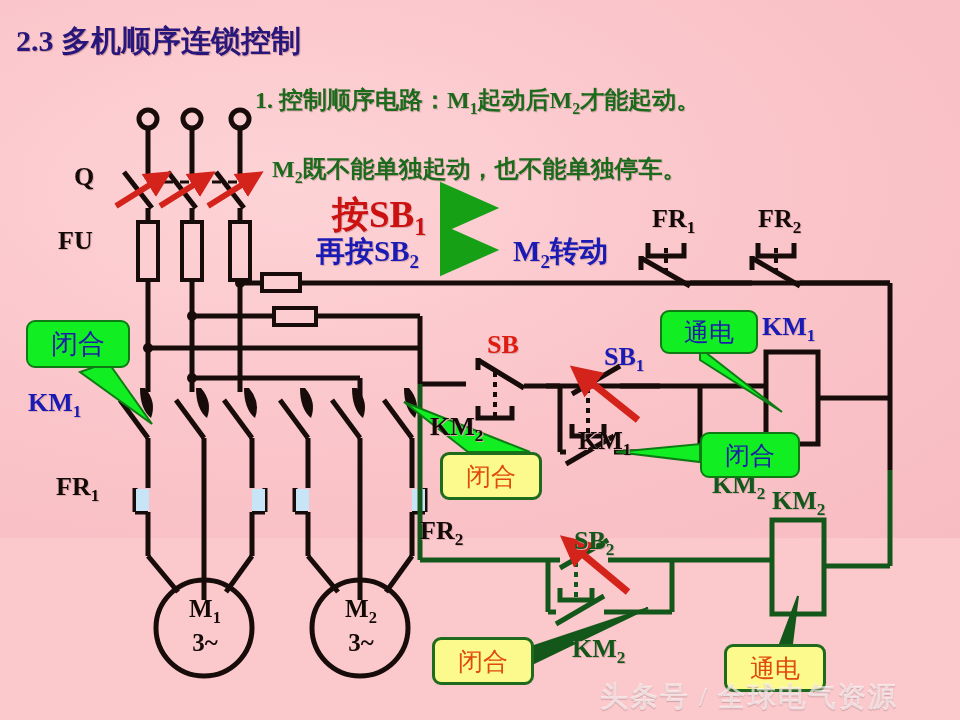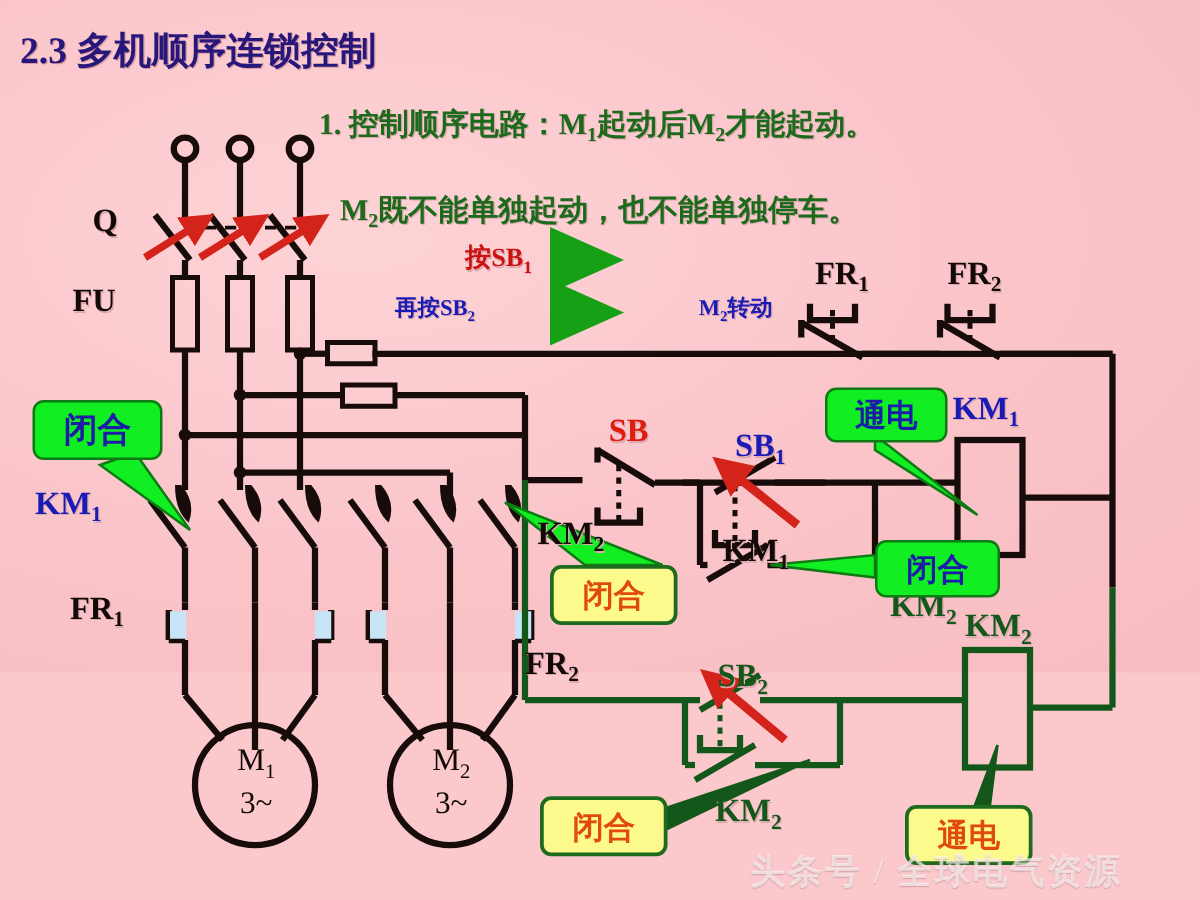--- a/index.html
+++ b/index.html
@@ -5,29 +5,29 @@
   html,body{margin:0;padding:0;}
   body{width:960px;height:720px;overflow:hidden;background:#fbc8cc;
        font-family:"Liberation Serif",serif;}
   #stage{position:relative;width:960px;height:538px;
          background:radial-gradient(ellipse at 30% 35%, #fdd3d6 0%, #fac4c9 55%, #f7bcc2 100%);}
   svg.layer{position:absolute;left:0;top:0;width:960px;height:720px;}
   .txt{position:absolute;white-space:nowrap;line-height:1;}
   .title{left:16px;top:26px;font-size:30px;font-weight:bold;color:#27177a;
          text-shadow:1px 1px 0 #d79aa3;}
   .greenline{color:#1c6b1c;font-weight:bold;font-size:24px;text-shadow:1px 1px 0 #dca7ad;}
-  .redline{color:#cc1111;font-weight:bold;font-size:21px;text-shadow:1px 1px 0 #dca7ad;margin-left:40px;}
-  .blueline{color:#1a1ab5;font-weight:bold;font-size:18px;text-shadow:1px 1px 0 #dca7ad;}
+  .redline{color:#cc1111;font-weight:bold;font-size:37px;text-shadow:1px 1px 0 #dca7ad;}
+  .blueline{color:#1a1ab5;font-weight:bold;font-size:29px;text-shadow:1px 1px 0 #dca7ad;}
   .lbl{font-weight:bold;font-size:26px;color:#130a08;text-shadow:1px 1px 0 #dba7ad;}
   .lblblue{font-weight:bold;font-size:26px;color:#1a1ab5;text-shadow:1px 1px 0 #dba7ad;}
   .lblred{font-weight:bold;font-size:26px;color:#e01b10;text-shadow:1px 1px 0 #dba7ad;}
   .lblgreen{font-weight:bold;font-size:26px;color:#14571a;text-shadow:1px 1px 0 #dba7ad;}
   .sub{font-size:0.66em;vertical-align:sub;}
-  .motorlbl{font-weight:normal;font-size:25px;color:#130a08;text-align:center;}
-  .callout{position:absolute;border-radius:9px;font-weight:bold;
+  .motorlbl{font-weight:bold;font-size:25px;color:#130a08;text-align:center;}
+  .callout{position:absolute;border-radius:9px;font-weight:normal;
            display:flex;align-items:center;justify-content:center;}
   .co-green{background:#11ee22;border:2px solid #0d7a14;color:#1c1ca8;}
   .co-yellow{background:#fcf98d;border:3px solid #1e6b1e;color:#e04a0a;}
   .watermark{position:absolute;left:600px;top:678px;font-size:28px;
              color:rgba(255,255,255,0.62);font-weight:bold;letter-spacing:2px;
              text-shadow:0 1px 1px rgba(160,110,115,0.45);}
 </style>
 </head>
 <body>
 
@@ -41,21 +41,21 @@
   <div class="txt greenline" style="left:272px;top:130px;margin-top:27px;">
     <span>M</span><span class="sub">2</span><span>既不能单独起动，也不能单独停车。</span>
   </div>
 
   <div class="txt redline" style="left:332px;top:196px;">
     <span>按SB</span><span class="sub">1</span>
   </div>
   <div class="txt blueline" style="left:316px;top:237px;">
     <span>再按SB</span><span class="sub">2</span>
   </div>
-  <div class="txt blueline" style="left:513px;top:237px;margin-left:46px;">
+  <div class="txt blueline" style="left:513px;top:237px;">
     <span>M</span><span class="sub">2</span><span>转动</span>
   </div>
 
   <svg class="layer" viewBox="0 0 960 720">
     <defs>
       <marker id="arrGreen" viewBox="0 0 10 10" refX="7" refY="5" markerWidth="6" markerHeight="6" orient="auto">
         <path d="M0,1 L9,5 L0,9 z" fill="#15a015"></path>
       </marker>
       <marker id="arrRed" viewBox="0 0 10 10" refX="6" refY="5" markerWidth="5" markerHeight="5" orient="auto">
         <path d="M0,0.5 L9,5 L0,9.5 z" fill="#d3231a"></path>
@@ -289,21 +289,21 @@
 
   <div class="txt lbl" style="left:652px;top:206px;">
     <span>FR</span><span class="sub">1</span>
   </div>
   <div class="txt lbl" style="left:758px;top:206px;">
     <span>FR</span><span class="sub">2</span>
   </div>
   <div class="txt lblred" style="left:487px;top:332px;">
     <span>SB</span>
   </div>
-  <div class="txt lblblue" style="left:588px;top:344px;">
+  <div class="txt lblblue" style="left:604px;top:344px;">
     <span>SB</span><span class="sub">1</span>
   </div>
   <div class="txt lbl" style="left:578px;top:428px;">
     <span>KM</span><span class="sub">1</span>
   </div>
   <div class="txt lblblue" style="left:762px;top:314px;">
     <span>KM</span><span class="sub">1</span>
   </div>
   <div class="txt lblgreen" style="left:712px;top:472px;">
     <span>KM</span><span class="sub">2</span>

